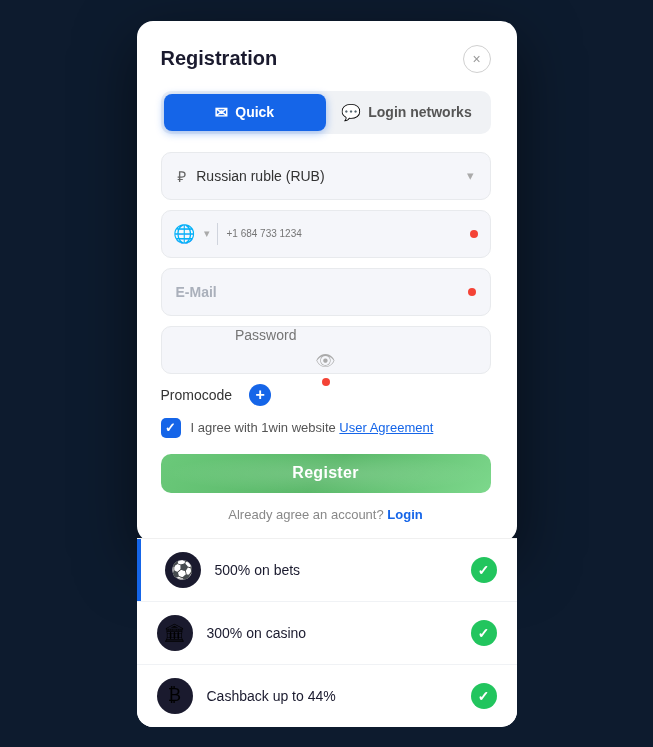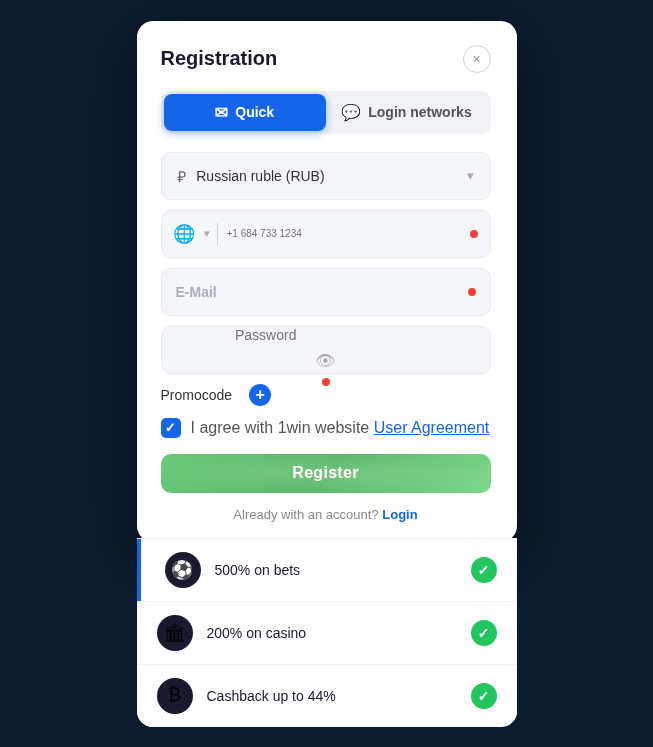--- a/index.html
+++ b/index.html
@@ -294,21 +294,21 @@
       cursor: pointer;
     }
 
     .checkmark {
       color: white;
       font-size: 13px;
       font-weight: 700;
     }
 
     .agreement-text {
-      font-size: 16px;
+      font-size: 13px;
       color: #555;
     }
 
     .agreement-link {
       color: #1565e8;
       text-decoration: underline;
       cursor: pointer;
     }
 
     .register-btn {
@@ -480,36 +480,36 @@
       <span class="agreement-text">
         <span>I agree with 1win website </span><span class="agreement-link">User Agreement</span>
       </span>
     </div>
 
     
     <button class="register-btn">Register</button>
 
     
     <div class="login-row">
-      <span>Already with an account?</span>
+      <span>Already agree an account?</span>
       <span> </span>
       <span class="login-link">Login</span>
     </div>
   </div>
 
   <div class="bonus-cards">
     <div class="bonus-item" style="position:relative;">
       <div style="position:absolute;left:0;top:0;bottom:0;width:4px;background:#1565e8;border-radius:0;"></div>
       <div class="bonus-icon-circle" style="margin-left:8px;">⚽</div>
       <span class="bonus-text">500% on bets</span>
       <div class="check-circle">✓</div>
     </div>
     <div class="bonus-item">
       <div class="bonus-icon-circle">🏛</div>
-      <span class="bonus-text">200% on casino</span>
+      <span class="bonus-text">300% on casino</span>
       <div class="check-circle">✓</div>
     </div>
     <div class="bonus-item">
       <div class="bonus-icon-circle">₿</div>
       <span class="bonus-text">Cashback up to 44%</span>
       <div class="check-circle">✓</div>
     </div>
   </div>
 </div>
 

